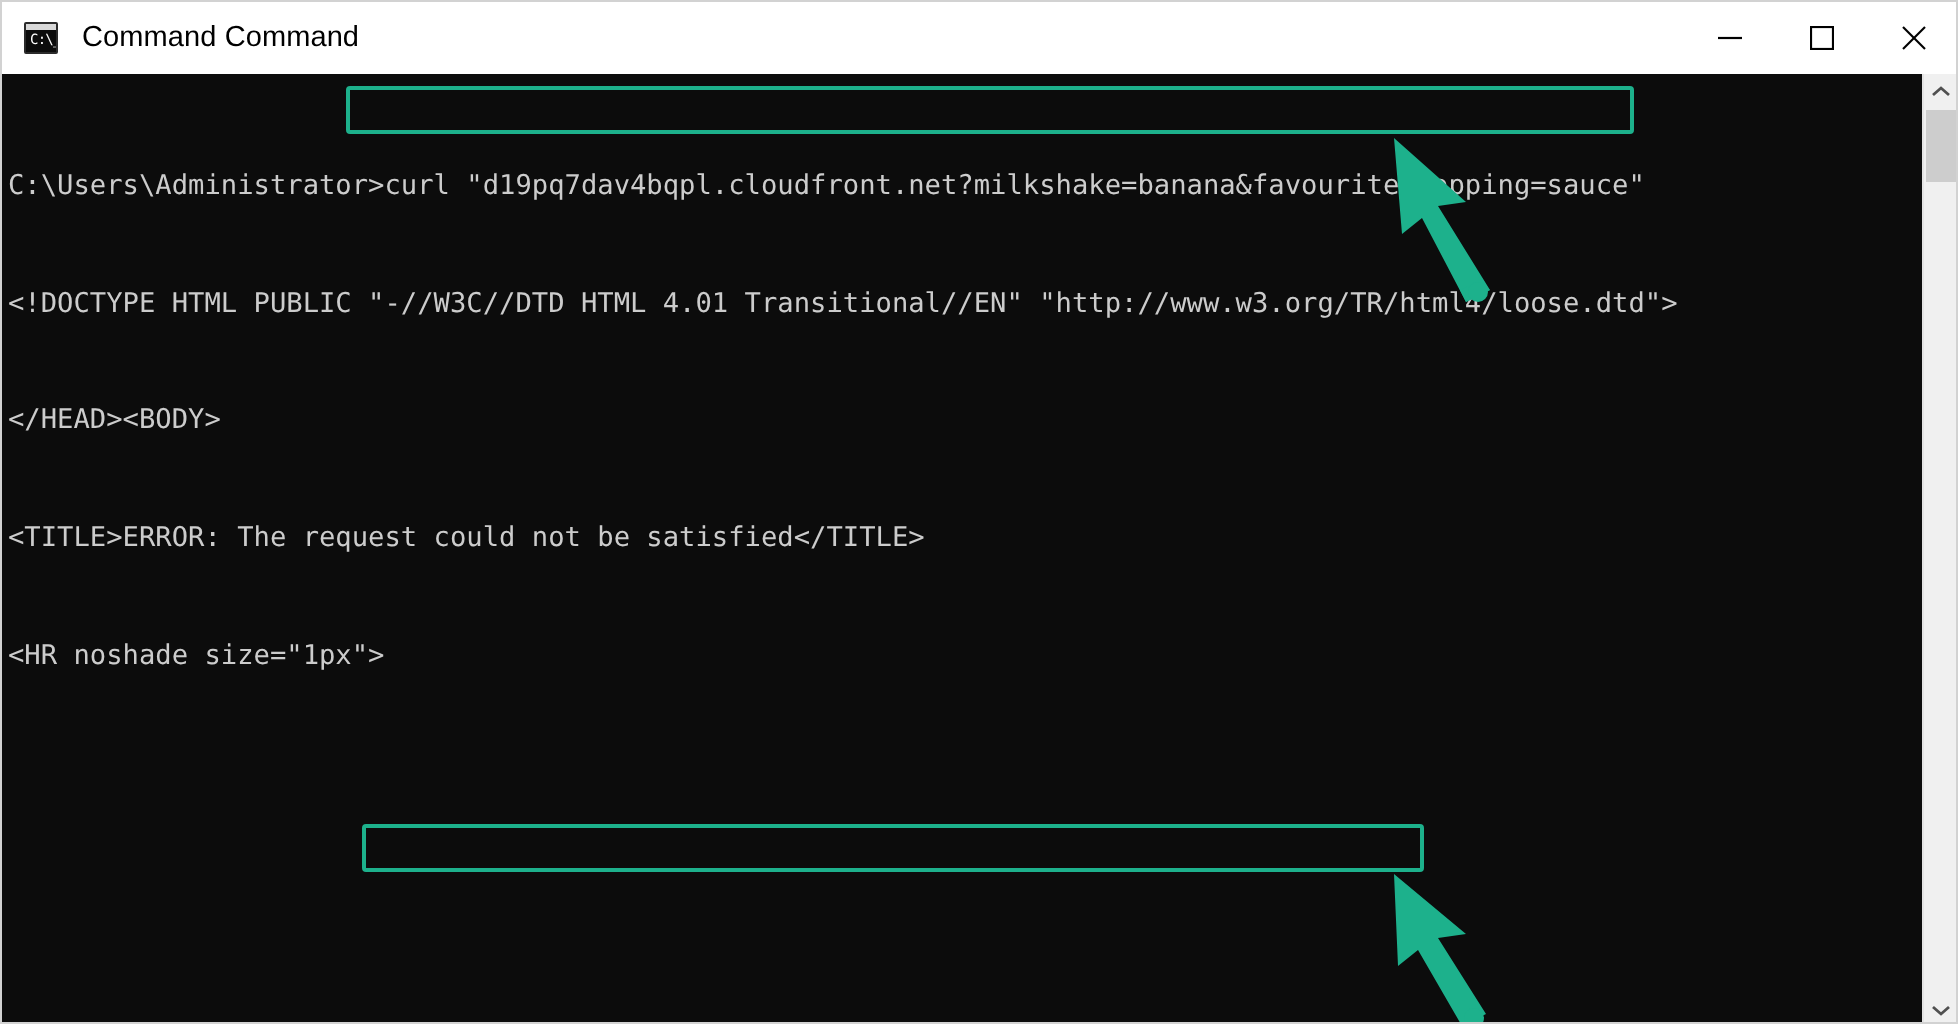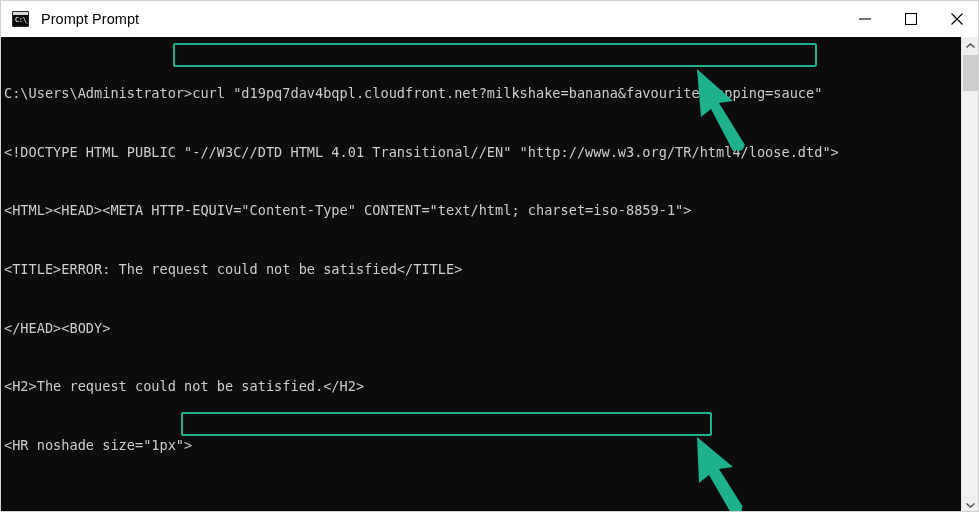--- a/index.html
+++ b/index.html
@@ -161,21 +161,21 @@
 </head>
 <body>
 
 <div id="app">
 
   <div class="titlebar">
     <div class="titlebar-left">
       <div class="app-icon">
         <span class="glyph">C:\_</span>
       </div>
-      <div class="title-text">Prompt Prompt</div>
+      <div class="title-text">Command Command</div>
     </div>
     <div class="winbtns">
       <div class="winbtn">
         <svg width="12" height="12" viewBox="0 0 12 12">
           <line x1="0" y1="6" x2="12" y2="6" stroke="#000" stroke-width="1.1"></line>
         </svg>
       </div>
       <div class="winbtn">
         <svg width="12" height="12" viewBox="0 0 12 12">
           <rect x="0.5" y="0.5" width="11" height="11" fill="none" stroke="#000" stroke-width="1.1"></rect>
@@ -187,24 +187,22 @@
           <line x1="11.5" y1="0.5" x2="0.5" y2="11.5" stroke="#000" stroke-width="1.1"></line>
         </svg>
       </div>
     </div>
   </div>
 
   <div class="console">
     <div class="console-text">
       <div class="line">C:\Users\Administrator&gt;curl "d19pq7dav4bqpl.cloudfront.net?milkshake=banana&amp;favourite-topping=sauce"</div>
       <div class="line">&lt;!DOCTYPE HTML PUBLIC "-//W3C//DTD HTML 4.01 Transitional//EN" "http://www.w3.org/TR/html4/loose.dtd"&gt;</div>
-      <div class="line">&lt;HTML&gt;&lt;HEAD&gt;&lt;META HTTP-EQUIV="Content-Type" CONTENT="text/html; charset=iso-8859-1"&gt;</div>
+      <div class="line">&lt;/HEAD&gt;&lt;BODY&gt;</div>
       <div class="line">&lt;TITLE&gt;ERROR: The request could not be satisfied&lt;/TITLE&gt;</div>
-      <div class="line">&lt;/HEAD&gt;&lt;BODY&gt;</div>
-      <div class="line">&lt;H2&gt;The request could not be satisfied.&lt;/H2&gt;</div>
       <div class="line">&lt;HR noshade size="1px"&gt;</div>
       
       
       
       
       
       
       
       
       

